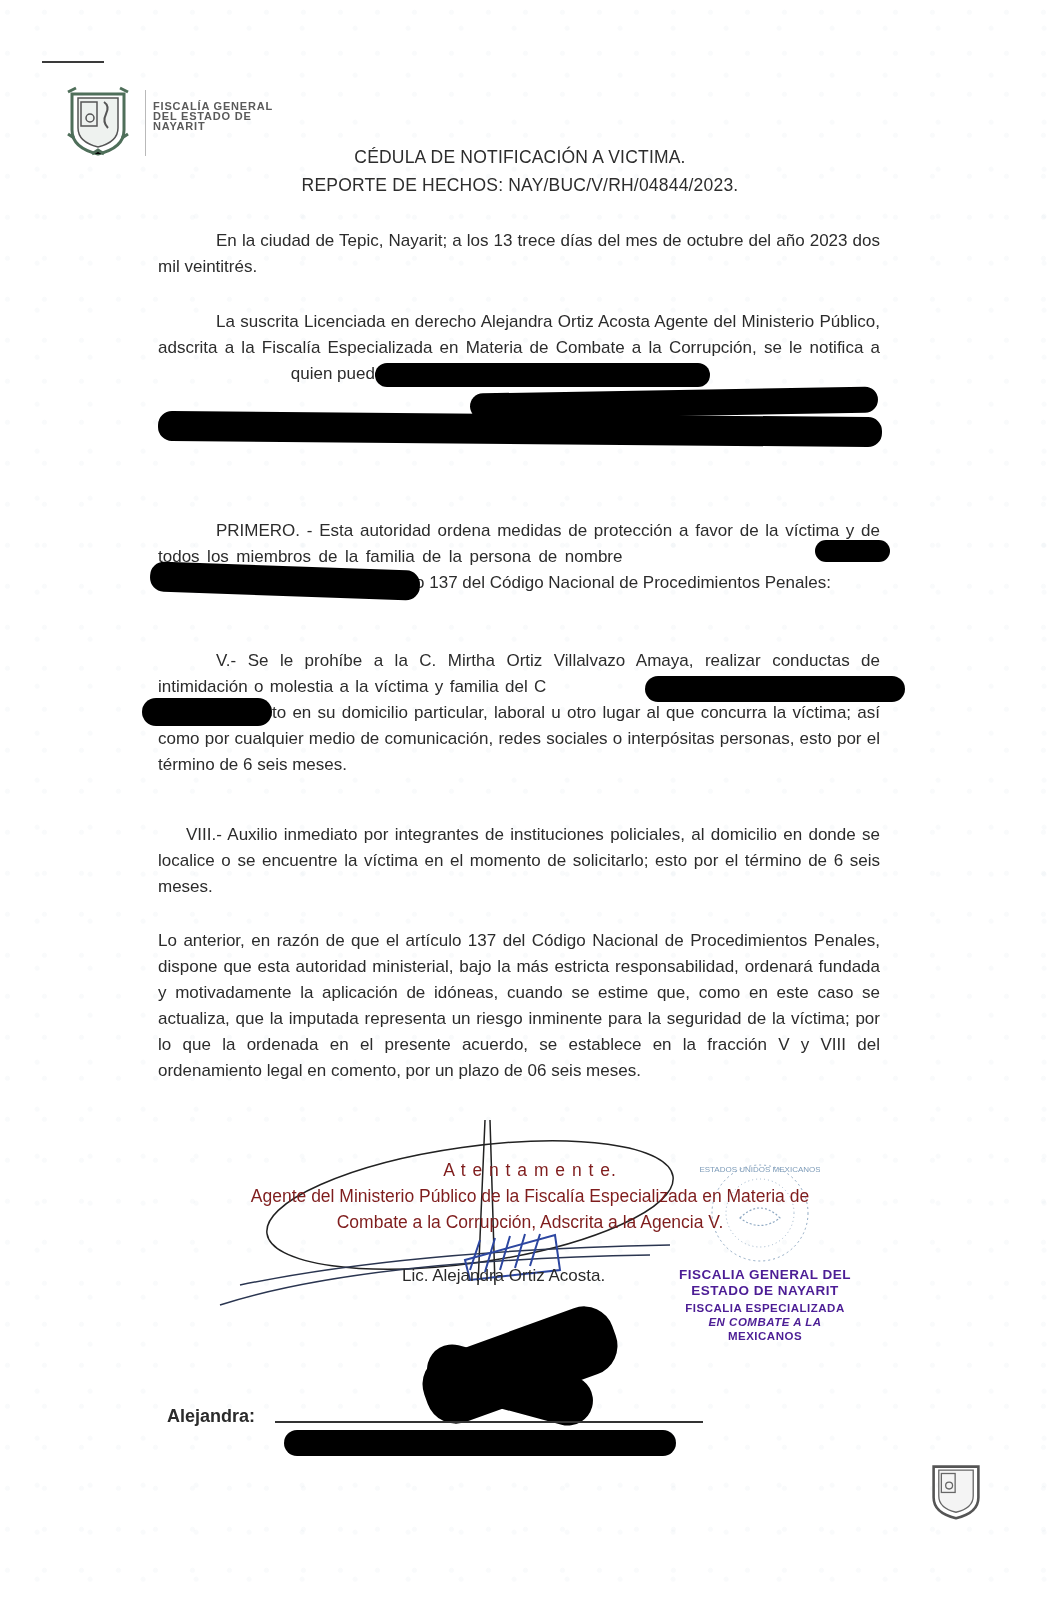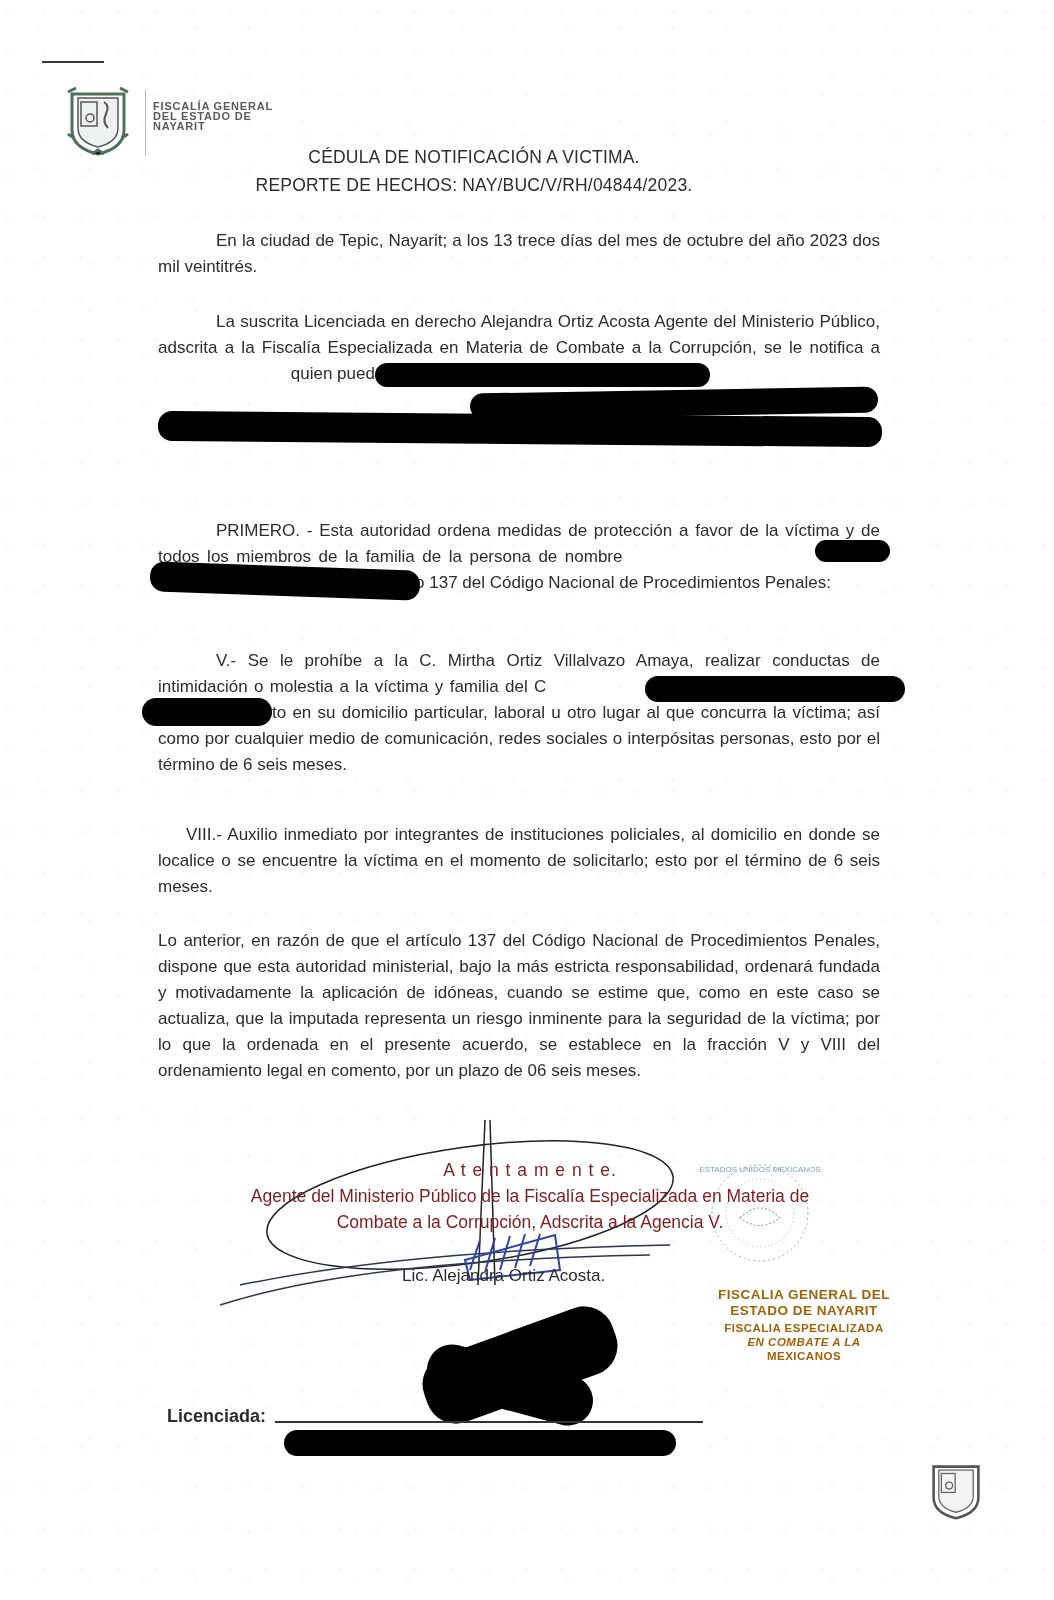--- a/index.html
+++ b/index.html
@@ -21,34 +21,35 @@
   .top-line { left: 42px; top: 61px; width: 62px; height: 2px; background: #3a3a3a; }
   .crest { left: 66px; top: 84px; width: 64px; height: 72px; }
   .crest-divider { left: 145px; top: 90px; width: 1px; height: 66px; background: #b9b9b9; }
   .org-name {
     left: 153px; top: 101px; font-size: 11px; line-height: 10px; letter-spacing: 0.8px;
     color: #5a5a5a; font-weight: bold; white-space: pre-line;
   }
   .title {
     left: 0; width: 948px; text-align: center; font-size: 17.5px; color: #2d2d2d;
     letter-spacing: 0.2px;
+    padding-left: 46px;
   }
   .para {
     left: 158px; width: 722px; font-size: 17px; line-height: 26px; text-align: justify;
     color: #2c2c2c;
   }
   .indent { text-indent: 58px; }
   .b { font-weight: normal; }
   .redact {
     position: absolute; background: #000; border-radius: 14px;
   }
   .sig-block { left: 160px; width: 740px; text-align: center; font-size: 17.5px; color: #7f1d1d; }
   .stamp-text {
-    left: 704px; width: 200px; text-align: center; color: #a16207; font-weight: bold;
-    font-size: 12.5px; line-height: 14px; letter-spacing: 0.5px; margin-top: 20px;
+    left: 665px; width: 200px; text-align: center; color: #4c1d95; font-weight: bold;
+    font-size: 12.5px; line-height: 14px; letter-spacing: 0.5px;
   }
   .notif-label { left: 167px; top: 1406px; font-size: 18px; font-weight: bold; color: #2b2b2b; }
   .notif-line { left: 275px; top: 1421px; width: 428px; height: 1.5px; background: #333; }
 </style>
 </head>
 <body>
 
 <div class="noise"></div>
 
 <div class="abs top-line"></div>
@@ -127,21 +128,21 @@
 
 <div class="abs stamp-text" style="top:1268px;font-size:13.5px;">FISCALIA GENERAL DEL</div>
 <div class="abs stamp-text" style="top:1284px;font-size:13.5px;">ESTADO DE NAYARIT</div>
 <div class="abs stamp-text" style="top:1302px;font-size:11.5px;line-height:12px;">FISCALIA ESPECIALIZADA</div>
 <div class="abs stamp-text" style="top:1316px;font-size:11.5px;line-height:12px;font-style:italic;">EN COMBATE A LA</div>
 <div class="abs stamp-text" style="top:1330px;font-size:11.5px;line-height:12px;">MEXICANOS</div>
 
 <div class="redact" style="left:420px;top:1330px;width:200px;height:70px;border-radius:30px;transform:rotate(-20deg);"></div>
 <div class="redact" style="left:425px;top:1360px;width:170px;height:50px;border-radius:25px;transform:rotate(15deg);"></div>
 
-<div class="abs notif-label">Licenciada:</div>
+<div class="abs notif-label">Alejandra:</div>
 <div class="abs notif-line"></div>
 <div class="redact" style="left:284px;top:1430px;width:392px;height:26px;border-radius:13px;"></div>
 
 <svg class="abs" style="left:928px;top:1458px;width:56px;height:62px;" viewBox="0 0 64 72">
   <path d="M6 10 L58 10 L58 46 Q58 64 32 70 Q6 64 6 46 Z" fill="none" stroke="#555" stroke-width="3"></path>
   <path d="M12 14 L52 14 L52 44 Q52 58 32 63 Q12 58 12 44 Z" fill="#f4f4f4" stroke="#666" stroke-width="1.5"></path>
   <rect x="15" y="18" width="16" height="22" fill="none" stroke="#666" stroke-width="1.5"></rect>
   <circle cx="24" cy="32" r="4" fill="none" stroke="#666" stroke-width="1.5"></circle>
 </svg>
 

